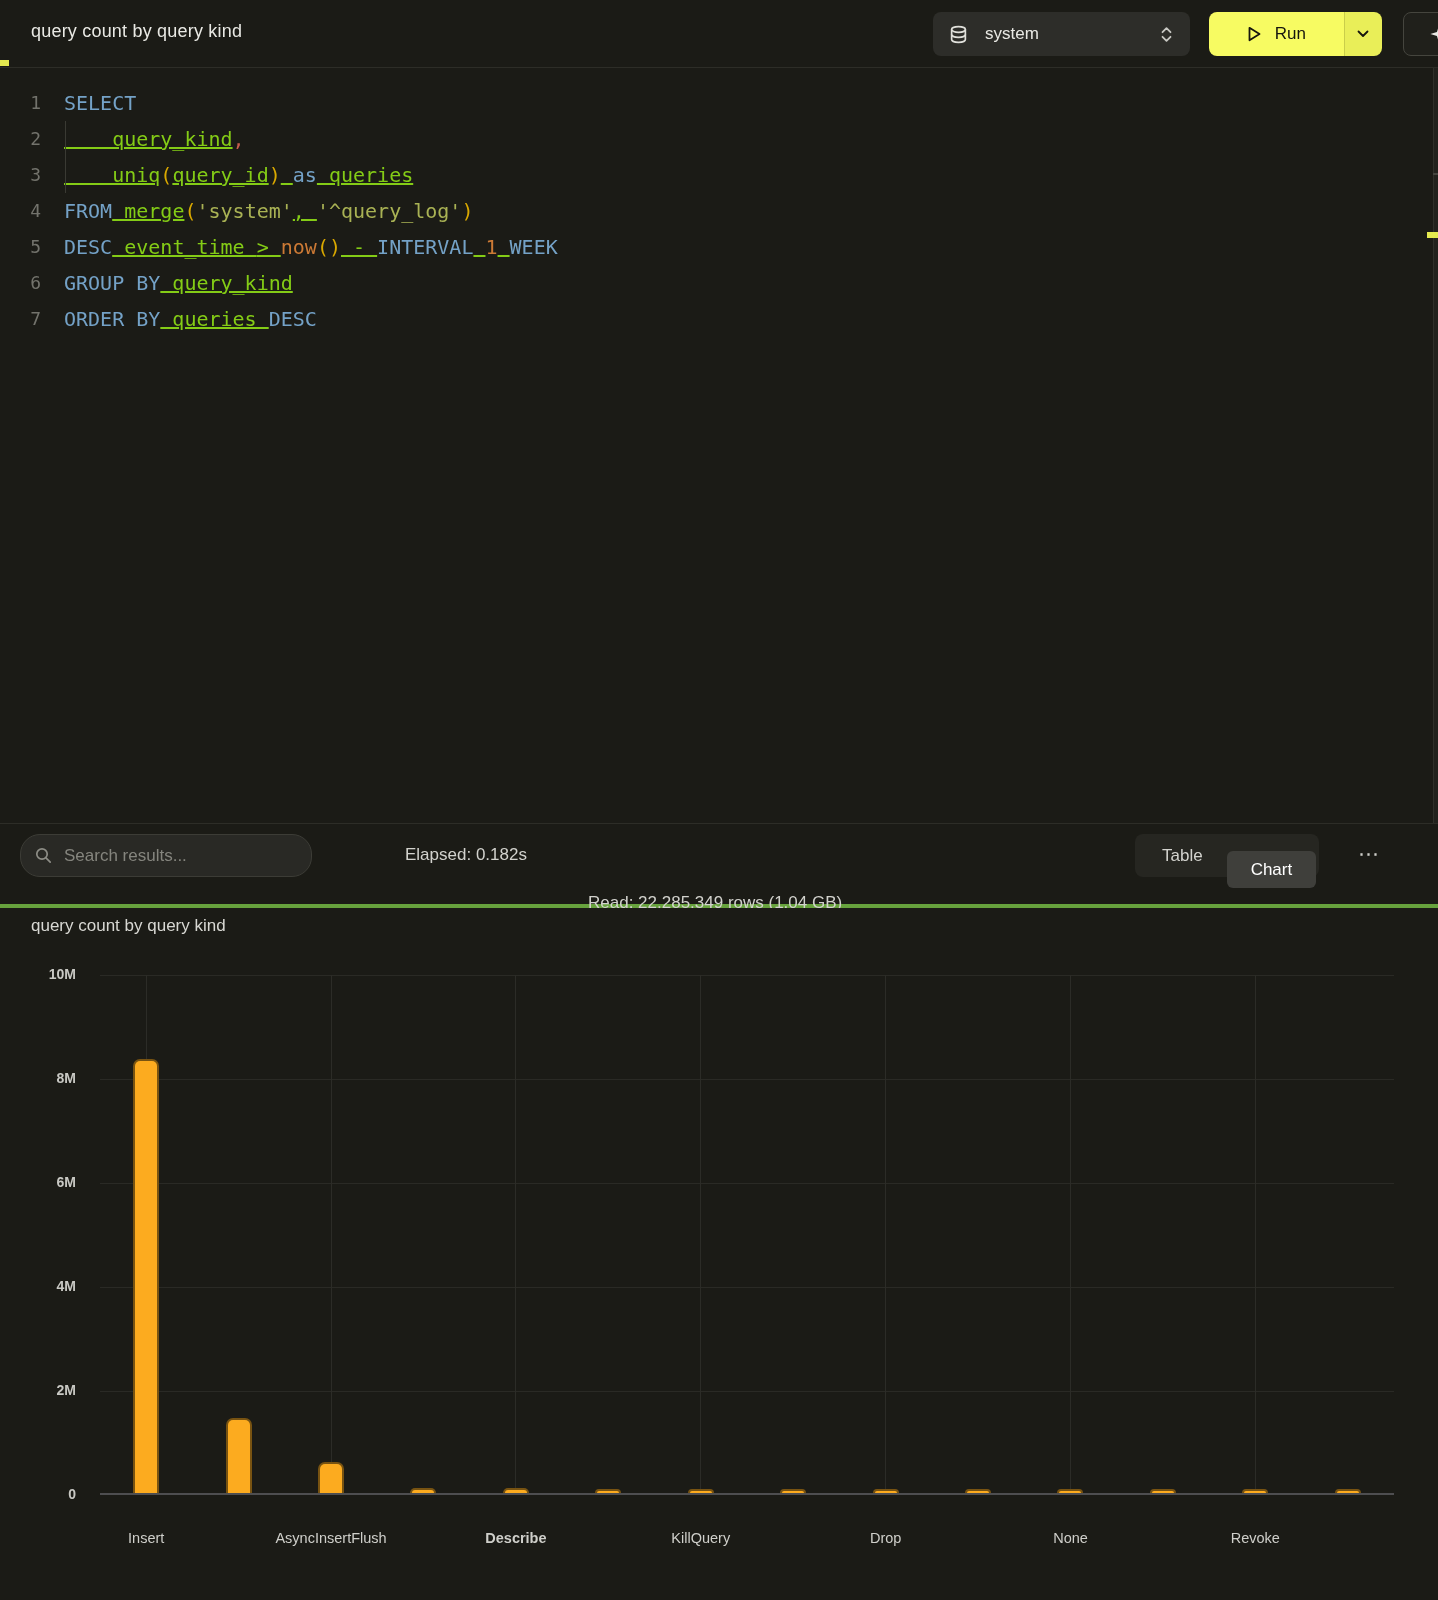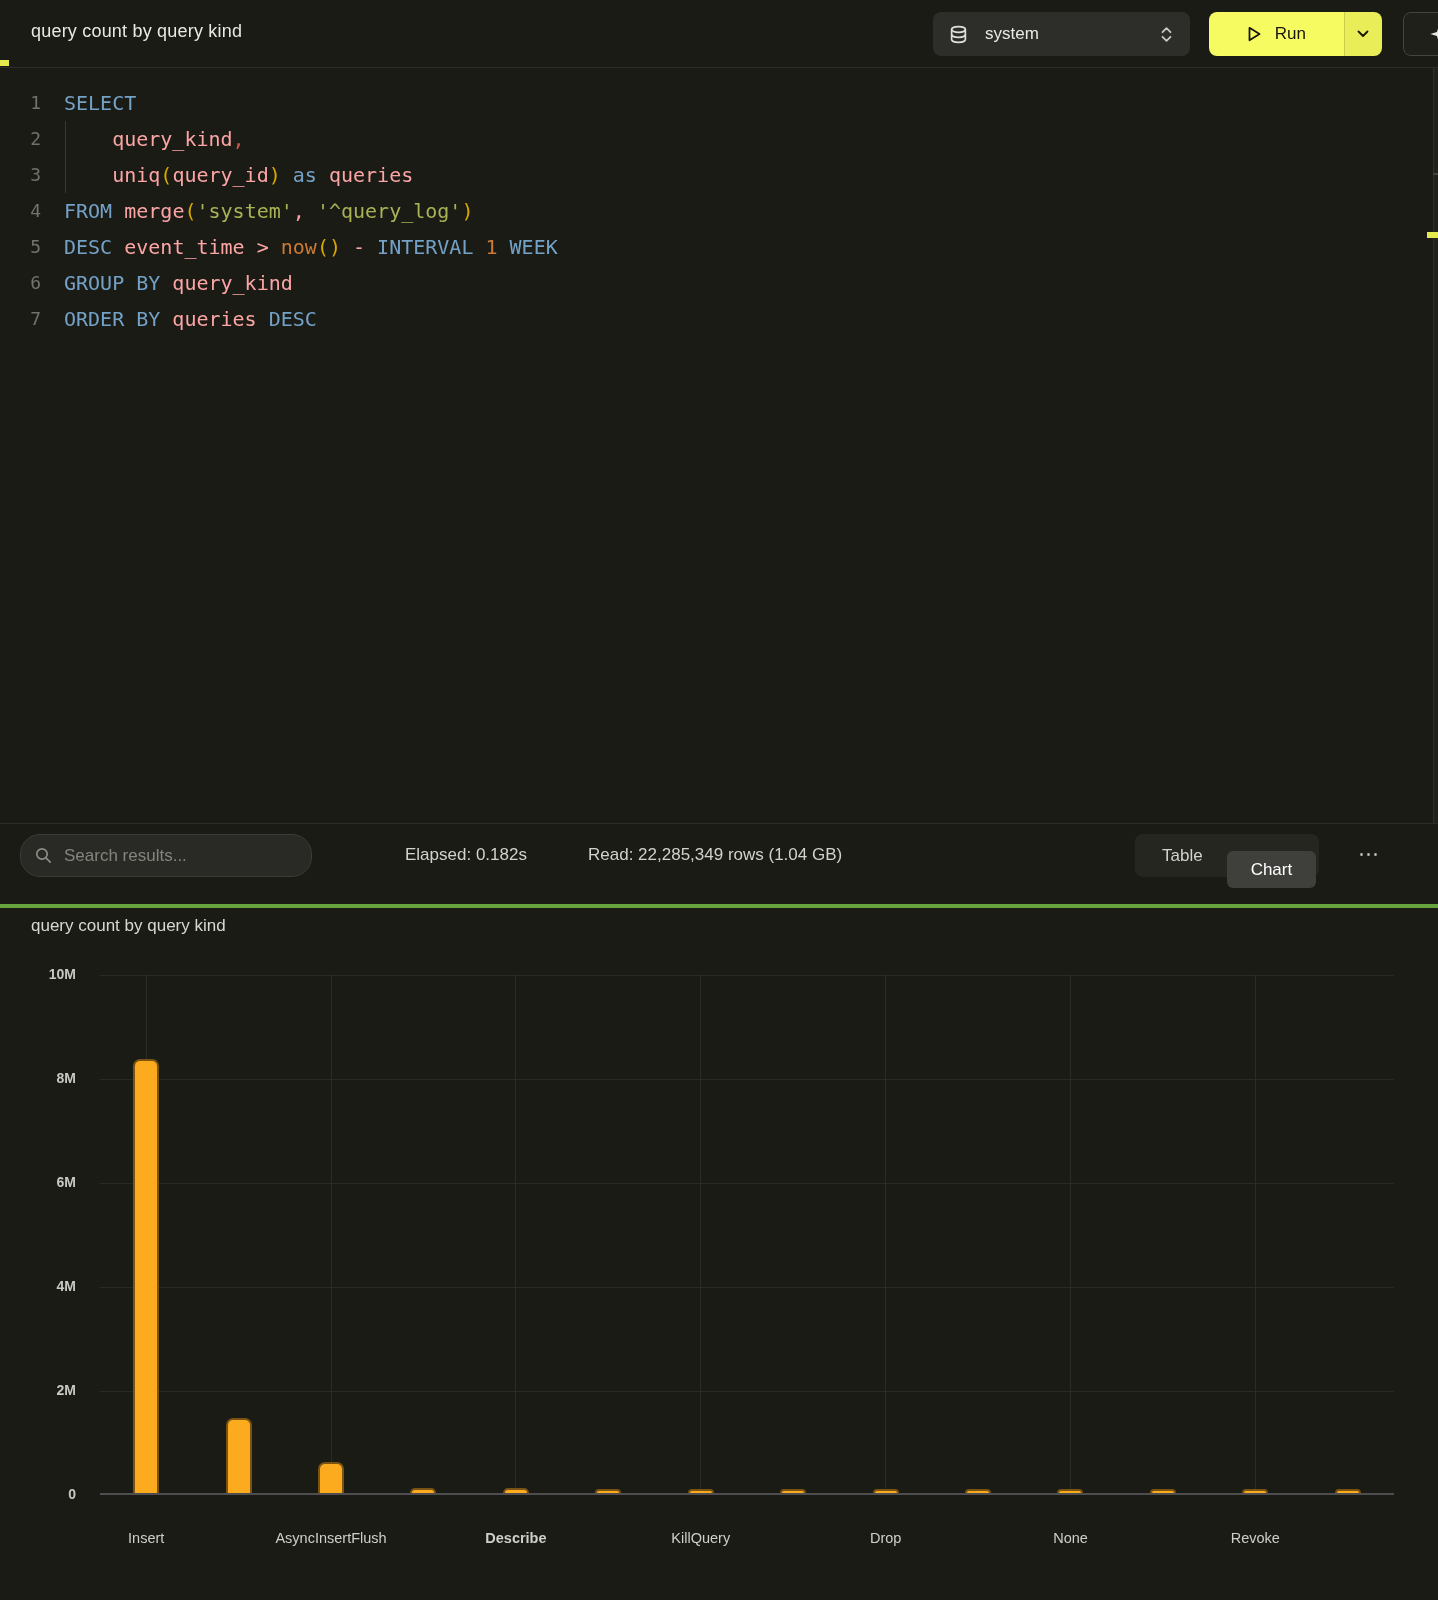--- a/index.html
+++ b/index.html
@@ -24,42 +24,42 @@
                border:1px solid #45453e; border-radius:8px; display:flex; align-items:center;
                padding-left:22px; cursor:pointer; }
 
   
   .editor { position:relative; height:755px; background:#1b1b16; }
   .code { padding-top:17px; font-family:"DejaVu Sans Mono", monospace; font-size:20px; line-height:36px; }
   .code-line { display:flex; }
   .ln { width:41px; text-align:right; color:#73736c; font-size:18px; flex:none; user-select:none; }
   .lc { padding-left:23px; white-space:pre; }
   .tok-kw { color:#74a2c7; }
-  .tok-id, .tok-plain, .tok-op { color:#fca5a5; }
+  .tok-id, .tok-plain, .tok-op { color:#84cc16;text-decoration:underline; }
   .tok-paren { color:#d9a800; }
   .tok-str { color:#a9b254; }
   .tok-num { color:#cd7a35; }
   .tok-red { color:#c75b4d; }
   .indent-guide { position:absolute; left:65px; top:53px; width:1px; height:72px; background:#3a3a33; }
   .cursor-dash { position:absolute; left:0; top:-8px; width:9px; height:6px; background:#e4e94f; }
   .scroll-gutter { position:absolute; right:0; top:0; width:5px; height:755px; background:#22221d;
                    border-left:1px solid #30302a; }
   .gutter-tick { position:absolute; right:0; top:105px; width:5px; height:2px; background:#45453f; }
   .gutter-mark { position:absolute; right:0; top:164px; width:11px; height:6px; background:#e4e94f; }
 
   
   .results-toolbar { position:relative; height:81px; border-top:1px solid #2d2d27; }
   .search-box { position:absolute; left:20px; top:10px; width:292px; height:43px; background:#292925;
                 border:1px solid #3c3c36; border-radius:20px; display:flex; align-items:center; padding:12px 14px; }
   .search-box input { background:transparent; border:none; outline:none; color:#e9e9e4; font-size:17px;
                       margin-left:12px; width:280px; font-family:"Liberation Sans", sans-serif; }
   .search-box input::placeholder { color:#85857e; }
   .stat { position:absolute; top:21px; font-size:17px; color:#d2d2cd; }
   .stat-elapsed { left:405px; }
-  .stat-read { left:588px; }
+  .stat-read { left:588px;margin-top:48px; }
   .view-toggle { position:absolute; left:1135px; top:10px; height:43px; background:#262621; border-radius:8px;
                  display:flex; align-items:center; padding:3px; }
   .seg { height:37px; padding:0 24px; display:flex; align-items:center; font-size:17px; color:#d3d3ce;
          border-radius:6px; cursor:pointer; }
   .seg.active { background:#3f3f3b; color:#ffffff;margin-top:28px; }
   .more-btn { position:absolute; left:1352px; top:18px; width:34px; height:28px; color:#cfcfca;
               font-size:21px; letter-spacing:1px; text-align:center; cursor:pointer; line-height:24px; }
 
   .green-divider { height:4px; background:#67a23d; }
 

